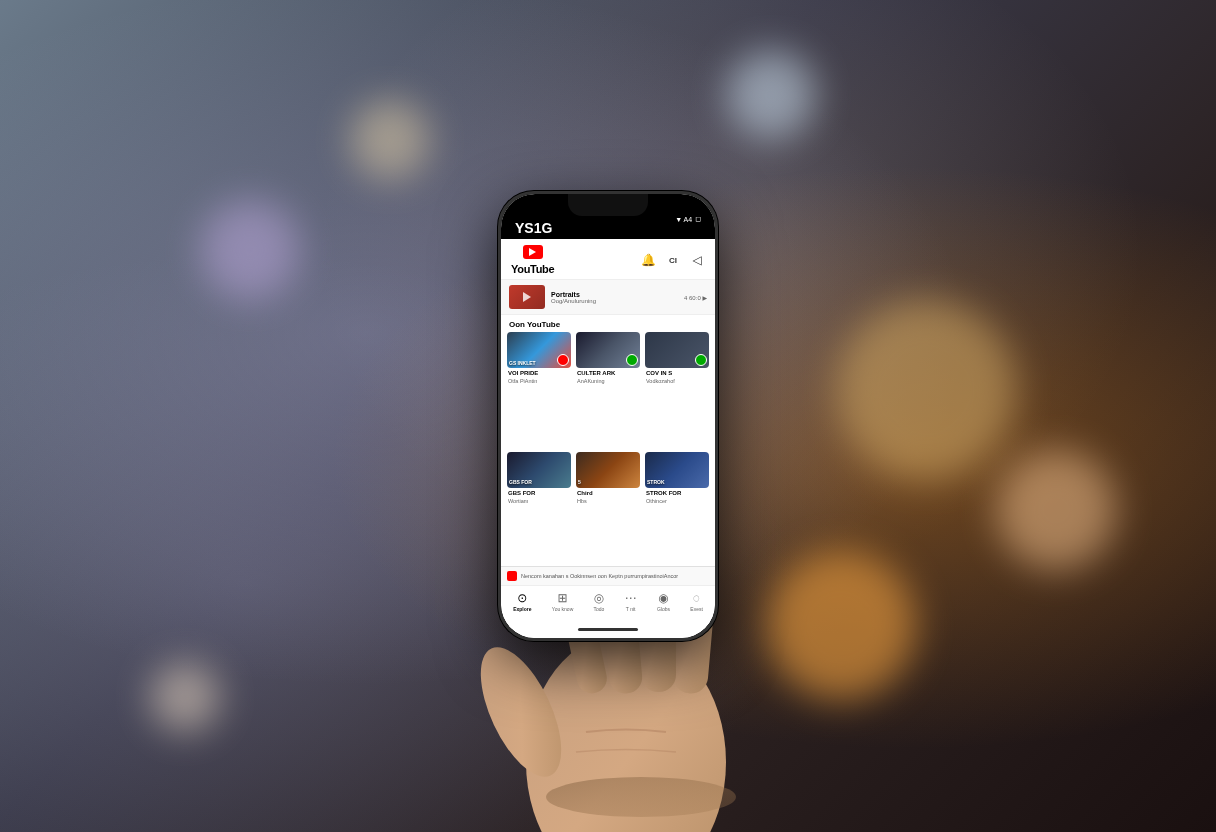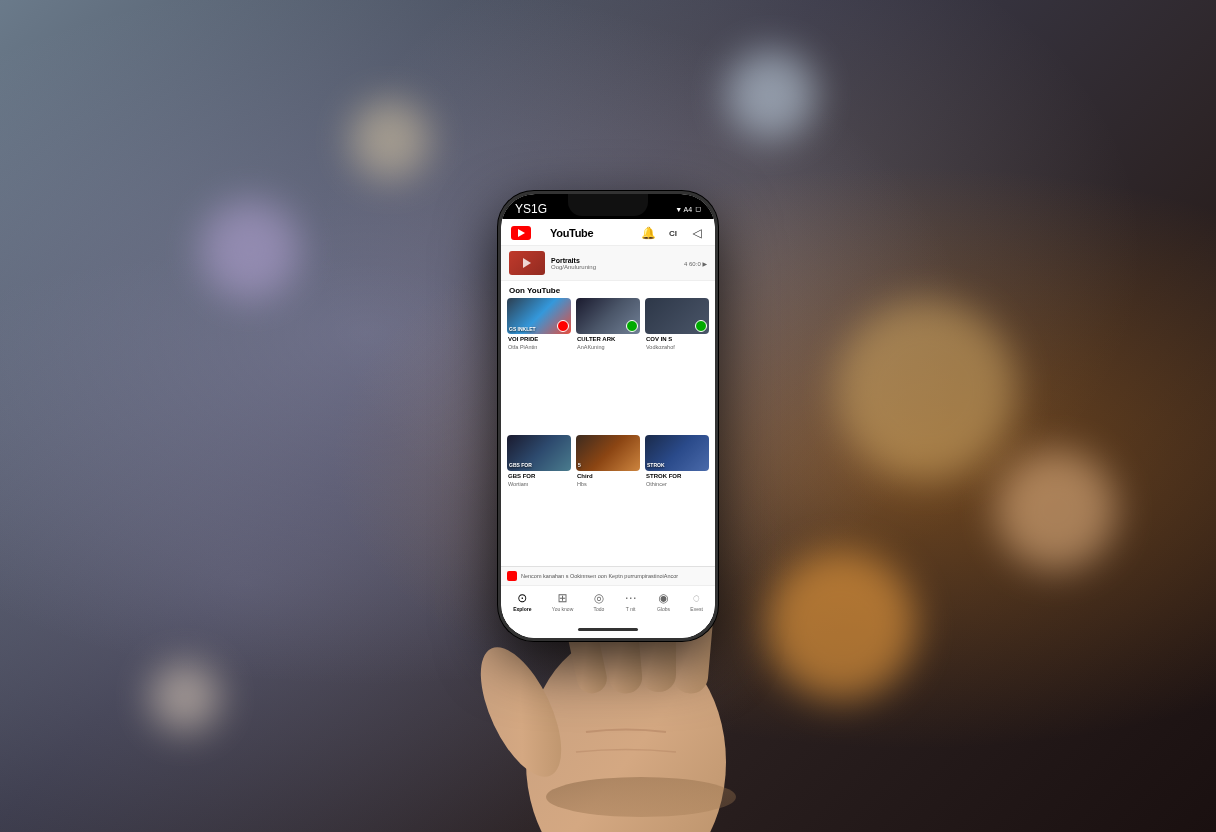--- a/index.html
+++ b/index.html
@@ -95,22 +95,23 @@
       color: #fff;
       font-size: 7px;
       padding: 8px 14px 3px;
       display: flex;
       justify-content: space-between;
       align-items: center;
       min-height: 22px;
     }
 
     .status-time {
-      font-weight: normal;
-      font-size: 12px;
+      font-weight: bold;
+      font-size: 14px;
+      margin-top: 18px;
     }
 
     .status-icons {
       display: flex;
       gap: 3px;
       align-items: center;
       font-size: 7px;
     }
 
     
@@ -119,21 +120,22 @@
       padding: 6px 10px 4px;
       display: flex;
       align-items: center;
       justify-content: space-between;
       border-bottom: 1px solid #eee;
     }
 
     .app-logo {
       display: flex;
       align-items: center;
-      gap: 19px;
+      gap: 4px;
+      flex-direction: column;
     }
 
     .yt-icon {
       width: 20px;
       height: 14px;
       background: #ff0000;
       border-radius: 3px;
       display: flex;
       align-items: center;
       justify-content: center;

